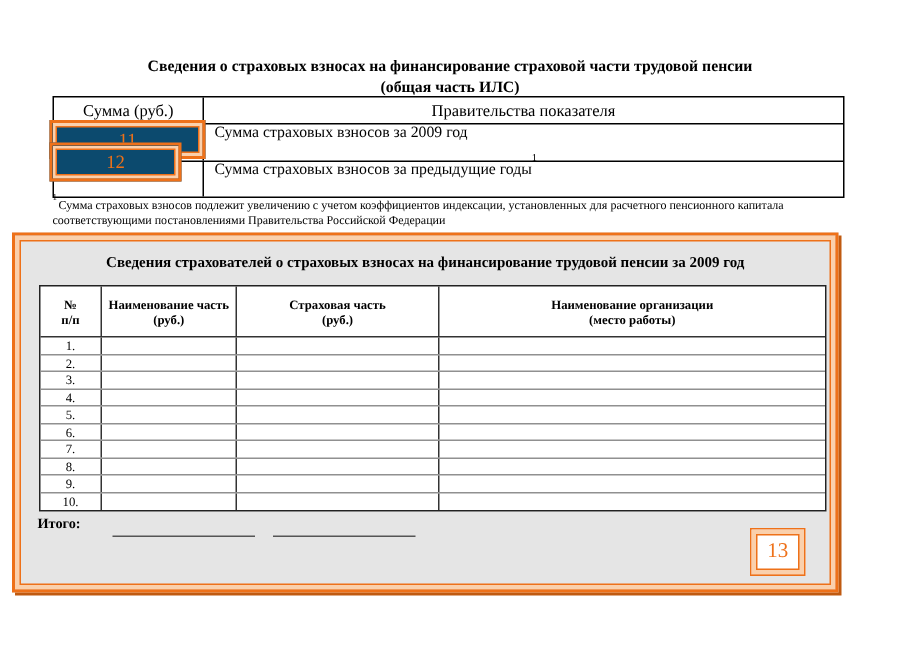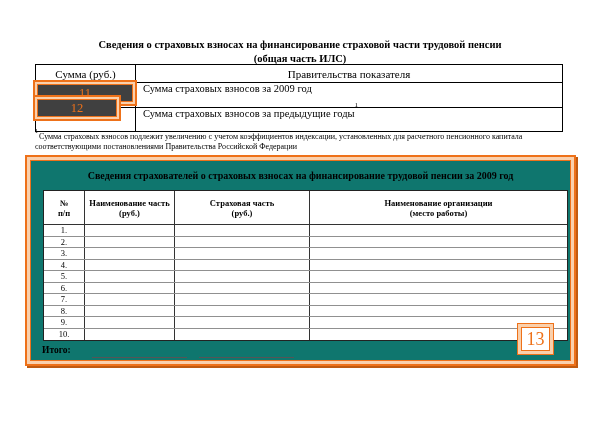--- a/index.html
+++ b/index.html
@@ -24,40 +24,40 @@
   .t1-header{display:flex;height:17px;border-bottom:1px solid #000;font-size:11px;}
   .t1-header .c1,.t1-header .c2{display:flex;align-items:center;justify-content:center;}
   .t1 .c1{width:100px;border-right:1px solid #000;box-sizing:border-box;text-align:center;}
   .t1 .c2{flex:1;box-sizing:border-box;}
   .t1-row{display:flex;height:23.5px;}
   .t1-row + .t1-row{border-top:1px solid #000;}
   .t1-row .c2{display:flex;justify-content:flex-start;padding-left:7px;font-size:10.5px;}
   .t1-row .c2 sup{font-size:7px;line-height:0;position:relative;top:-3px;}
   
   .ann{
-    position:absolute;background:#404040;
+    position:absolute;background:#0c4a6e;
     border:2px solid var(--orange);
     box-shadow: inset 0 0 0 2px var(--orange-light), inset 0 0 0 3px var(--orange);
     color:var(--orange);
     display:flex;align-items:center;justify-content:center;
     font-size:12.5px;box-sizing:border-box;
   }
   .ann-11{left:33px;top:80px;width:104px;height:26px;}
   .ann-12{left:33px;top:95px;width:88px;height:26px;}
   
   .footnote{
     position:absolute;left:35px;top:132px;width:532px;
     font-size:8px;line-height:9.5px;text-align:left;
   }
   .footnote sup{font-size:6px;line-height:0;position:relative;top:-2px;margin-right:1px;}
   .footnote .fn-text{white-space:pre-line;}
   
   .section-box{
-    position:absolute;left:25px;top:155px;width:551px;height:211px;
-    background:#0f766e;box-sizing:border-box;
+    position:absolute;left:8px;top:155px;width:551px;height:240px;
+    background:#e5e5e5;box-sizing:border-box;
     border:2px solid var(--orange);
     box-shadow: inset 0 0 0 3px var(--orange-light),
                 inset 0 0 0 4px var(--orange),
                 2px 2px 0 0 var(--orange-shadow);
   }
   .section-title{
     position:absolute;top:13px;left:0;width:100%;text-align:center;
     font-weight:bold;font-size:10px;
   }
   
@@ -82,21 +82,21 @@
     position:absolute;left:15px;top:188px;font-weight:bold;font-size:9.5px;
   }
   .blank{position:absolute;border-bottom:1px solid #555;height:1px;}
   .blank1{left:65px;top:199px;width:95px;}
   .blank2{left:172px;top:199px;width:95px;}
   
   .code13{
     position:absolute;right:20px;bottom:9px;width:37px;height:32px;
     border:1px solid var(--orange);
     box-shadow: inset 0 0 0 3px var(--orange-light), inset 0 0 0 4px var(--orange);
-    color:var(--orange);font-size:18px;
+    color:var(--orange);font-size:14px;
     display:flex;align-items:center;justify-content:center;box-sizing:border-box;
     background:#fff;
   }
 </style>
 </head>
 <body>
 
 <div class="page-title">
   <div>Сведения о страховых взносах на финансирование страховой части трудовой пенсии</div>
   <div>(общая часть ИЛС)</div>

